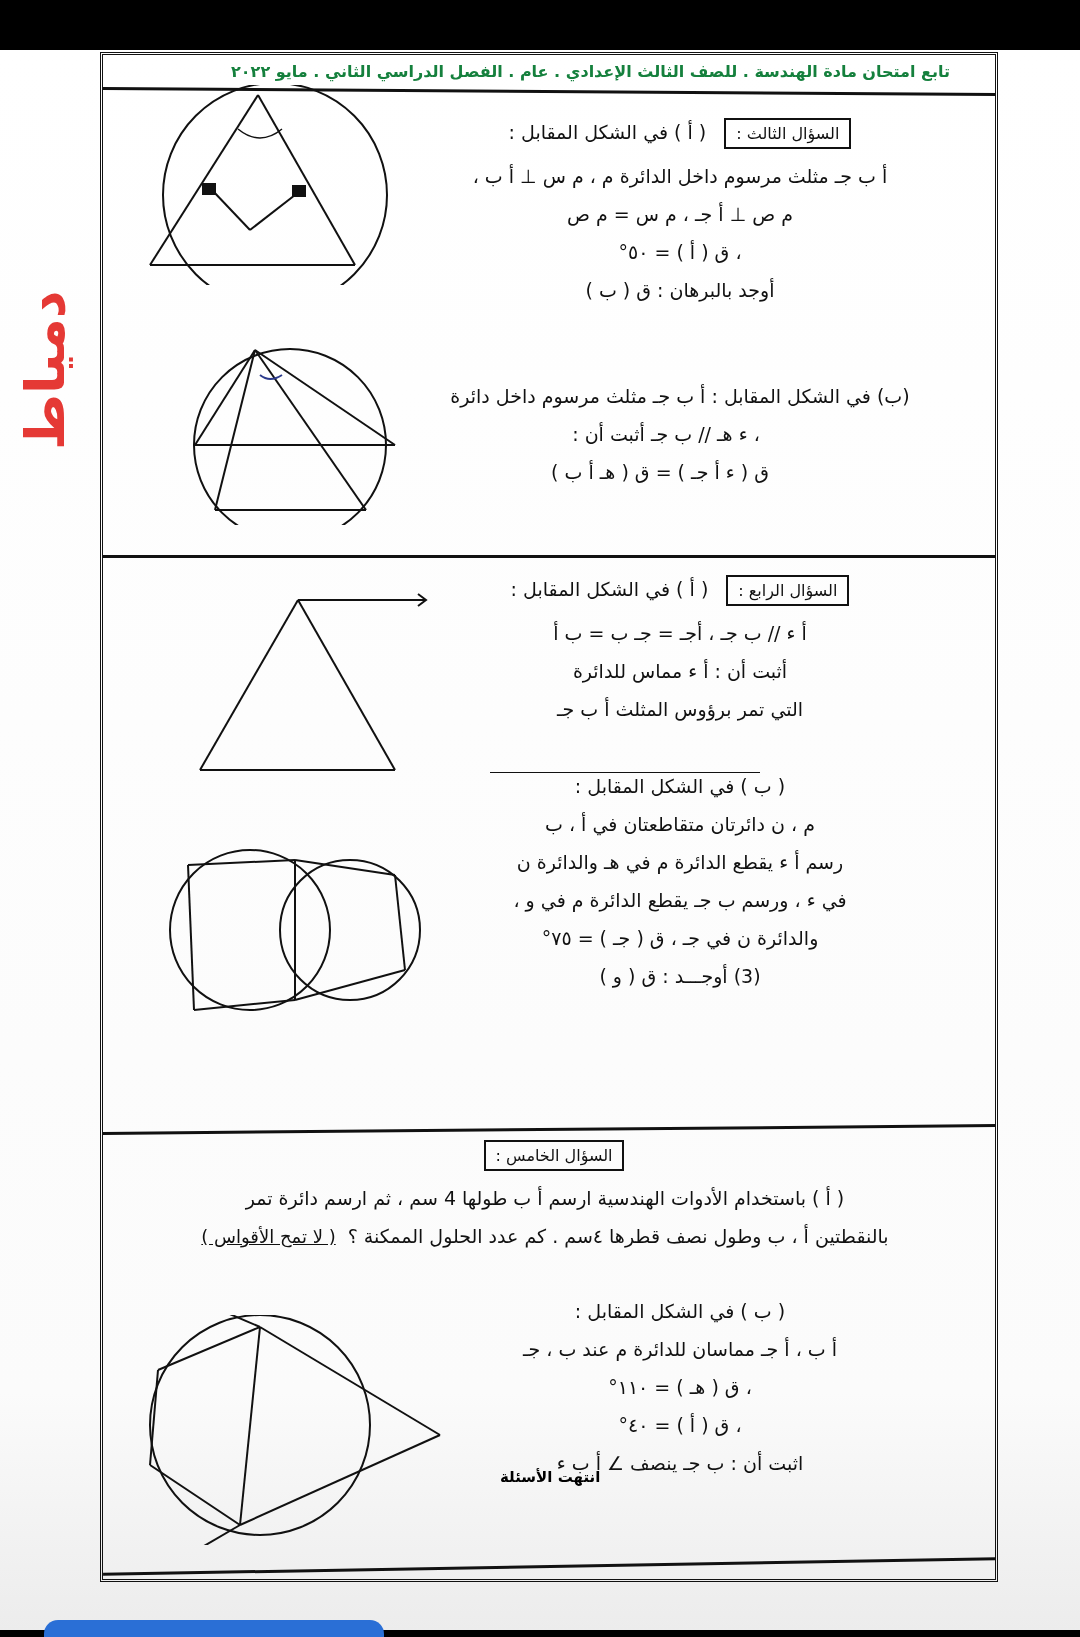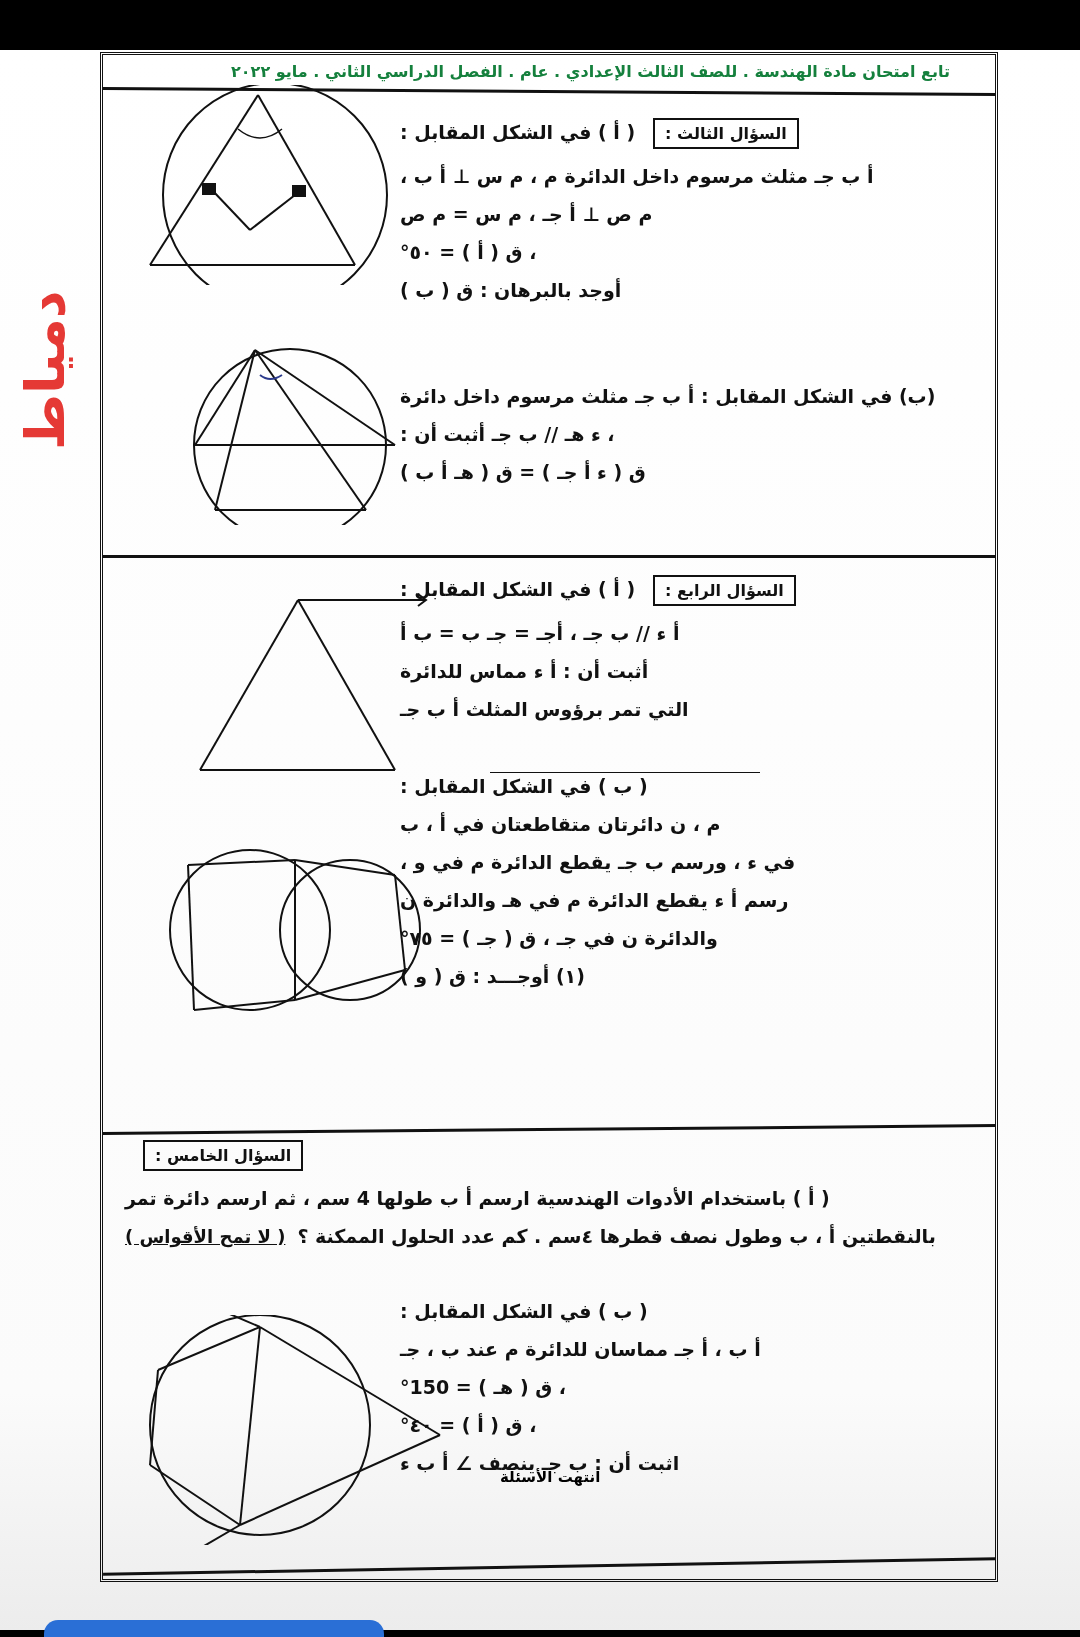--- a/index.html
+++ b/index.html
@@ -6,21 +6,21 @@
   body { width:1080px; height:1637px; background:#000; position:relative; overflow:hidden;
          font-family:"DejaVu Sans", sans-serif; }
   .topbar { position:absolute; left:0; top:0; width:1080px; height:50px; background:#000; }
   .paper { position:absolute; left:0; top:50px; width:1080px; height:1580px;
            background:linear-gradient(#ffffff 0%, #fbfbfb 85%, #ececec 100%); }
   .frame { position:absolute; left:100px; top:52px; width:898px; height:1530px;
            border:3px double #111; box-sizing:border-box; }
   .header { position:absolute; left:130px; top:62px; width:820px; text-align:right; direction:rtl;
             font-weight:bold; font-size:16px; color:#15803d; }
   .hr { position:absolute; height:3px; background:#111; }
-  .sec { position:absolute; direction:rtl; text-align:left; color:#111; font-size:19px; font-weight:bold; }
+  .sec { position:absolute; direction:rtl; text-align:center; color:#111; font-size:19px; font-weight:normal; }
   .line { margin:0 0 16px 0; white-space:nowrap; }
   .qbox { display:inline-block; border:2px solid #111; padding:4px 10px; margin-left:18px; font-size:16px; }
   .watermark { position:absolute; left:14px; top:250px; width:70px; height:200px;
                color:#e53935; font-size:54px; font-weight:bold; writing-mode:vertical-rl;
                transform:rotate(180deg); font-family:"DejaVu Sans", sans-serif; }
   .footer-text { position:absolute; left:500px; top:1468px; font-weight:bold; font-size:15px; direction:rtl; }
   .bottombar { position:absolute; left:0; top:1630px; width:1080px; height:7px; background:#000; }
   .blue-btn { position:absolute; left:44px; top:1620px; width:340px; height:17px; background:#2a6fd6;
               border-radius:14px 14px 0 0; }
   svg.fig { position:absolute; }
@@ -90,24 +90,24 @@
   <line x1="20" y1="180" x2="215" y2="180" stroke="#111" stroke-width="2"></line>
   <line x1="118" y1="10" x2="245" y2="10" stroke="#111" stroke-width="2"></line>
   <path d="M238 4 L246 10 L238 16" fill="none" stroke="#111" stroke-width="2"></path>
 </svg>
 
 <div class="hr" style="left:490px;top:772px;width:270px;height:1px;"></div>
 
 <div class="sec" style="right:120px;top:775px;width:560px;">
   <div class="line">( ب ) في الشكل المقابل :</div>
   <div class="line">م ، ن دائرتان متقاطعتان في أ ، ب</div>
+  <div class="line">رسم أ ء يقطع الدائرة م في هـ والدائرة ن</div>
   <div class="line">في ء ، ورسم ب جـ يقطع الدائرة م في و ،</div>
-  <div class="line">رسم أ ء يقطع الدائرة م في هـ والدائرة ن</div>
   <div class="line">والدائرة ن في جـ ، ق ( جـ ) = ٧٥°</div>
-  <div class="line">(١) أوجـــد : ق ( و )</div>
+  <div class="line">(3) أوجـــد : ق ( و )</div>
 </div>
 
 <svg class="fig" style="left:140px;top:840px" width="300" height="200">
   <circle cx="110" cy="90" r="80" fill="none" stroke="#111" stroke-width="2"></circle>
   <circle cx="210" cy="90" r="70" fill="none" stroke="#111" stroke-width="2"></circle>
   <line x1="155" y1="20" x2="155" y2="160" stroke="#111" stroke-width="2"></line>
   <line x1="48" y1="25" x2="155" y2="20" stroke="#111" stroke-width="2"></line>
   <line x1="155" y1="20" x2="255" y2="35" stroke="#111" stroke-width="2"></line>
   <line x1="48" y1="25" x2="54" y2="170" stroke="#111" stroke-width="2"></line>
   <line x1="54" y1="170" x2="155" y2="160" stroke="#111" stroke-width="2"></line>
@@ -119,21 +119,21 @@
 
 <div class="sec" style="right:115px;top:1140px;width:840px;">
   <div class="line"><span class="qbox">السؤال الخامس :</span></div>
   <div class="line">( أ ) باستخدام الأدوات الهندسية ارسم أ ب طولها 4 سم ، ثم ارسم دائرة تمر</div>
   <div class="line"><span>بالنقطتين أ ، ب وطول نصف قطرها ٤سم . كم عدد الحلول الممكنة ؟</span><span class="note">( لا تمح الأقواس )</span></div>
 </div>
 
 <div class="sec" style="right:120px;top:1300px;width:560px;">
   <div class="line">( ب ) في الشكل المقابل :</div>
   <div class="line">أ ب ، أ جـ مماسان للدائرة م عند ب ، جـ</div>
-  <div class="line">، ق ( هـ ) = 150°</div>
+  <div class="line">، ق ( هـ ) = ١١٠°</div>
   <div class="line">، ق ( أ ) = ٤٠°</div>
   <div class="line">اثبت أن : ب جـ ينصف ∠ أ ب ء</div>
 </div>
 
 <svg class="fig" style="left:120px;top:1315px" width="340" height="230">
   <circle cx="140" cy="110" r="110" fill="none" stroke="#111" stroke-width="2"></circle>
   <line x1="140" y1="12" x2="320" y2="120" stroke="#111" stroke-width="2"></line>
   <line x1="140" y1="12" x2="70" y2="-18" stroke="#111" stroke-width="2"></line>
   <line x1="120" y1="210" x2="320" y2="120" stroke="#111" stroke-width="2"></line>
   <line x1="120" y1="210" x2="60" y2="245" stroke="#111" stroke-width="2"></line>

